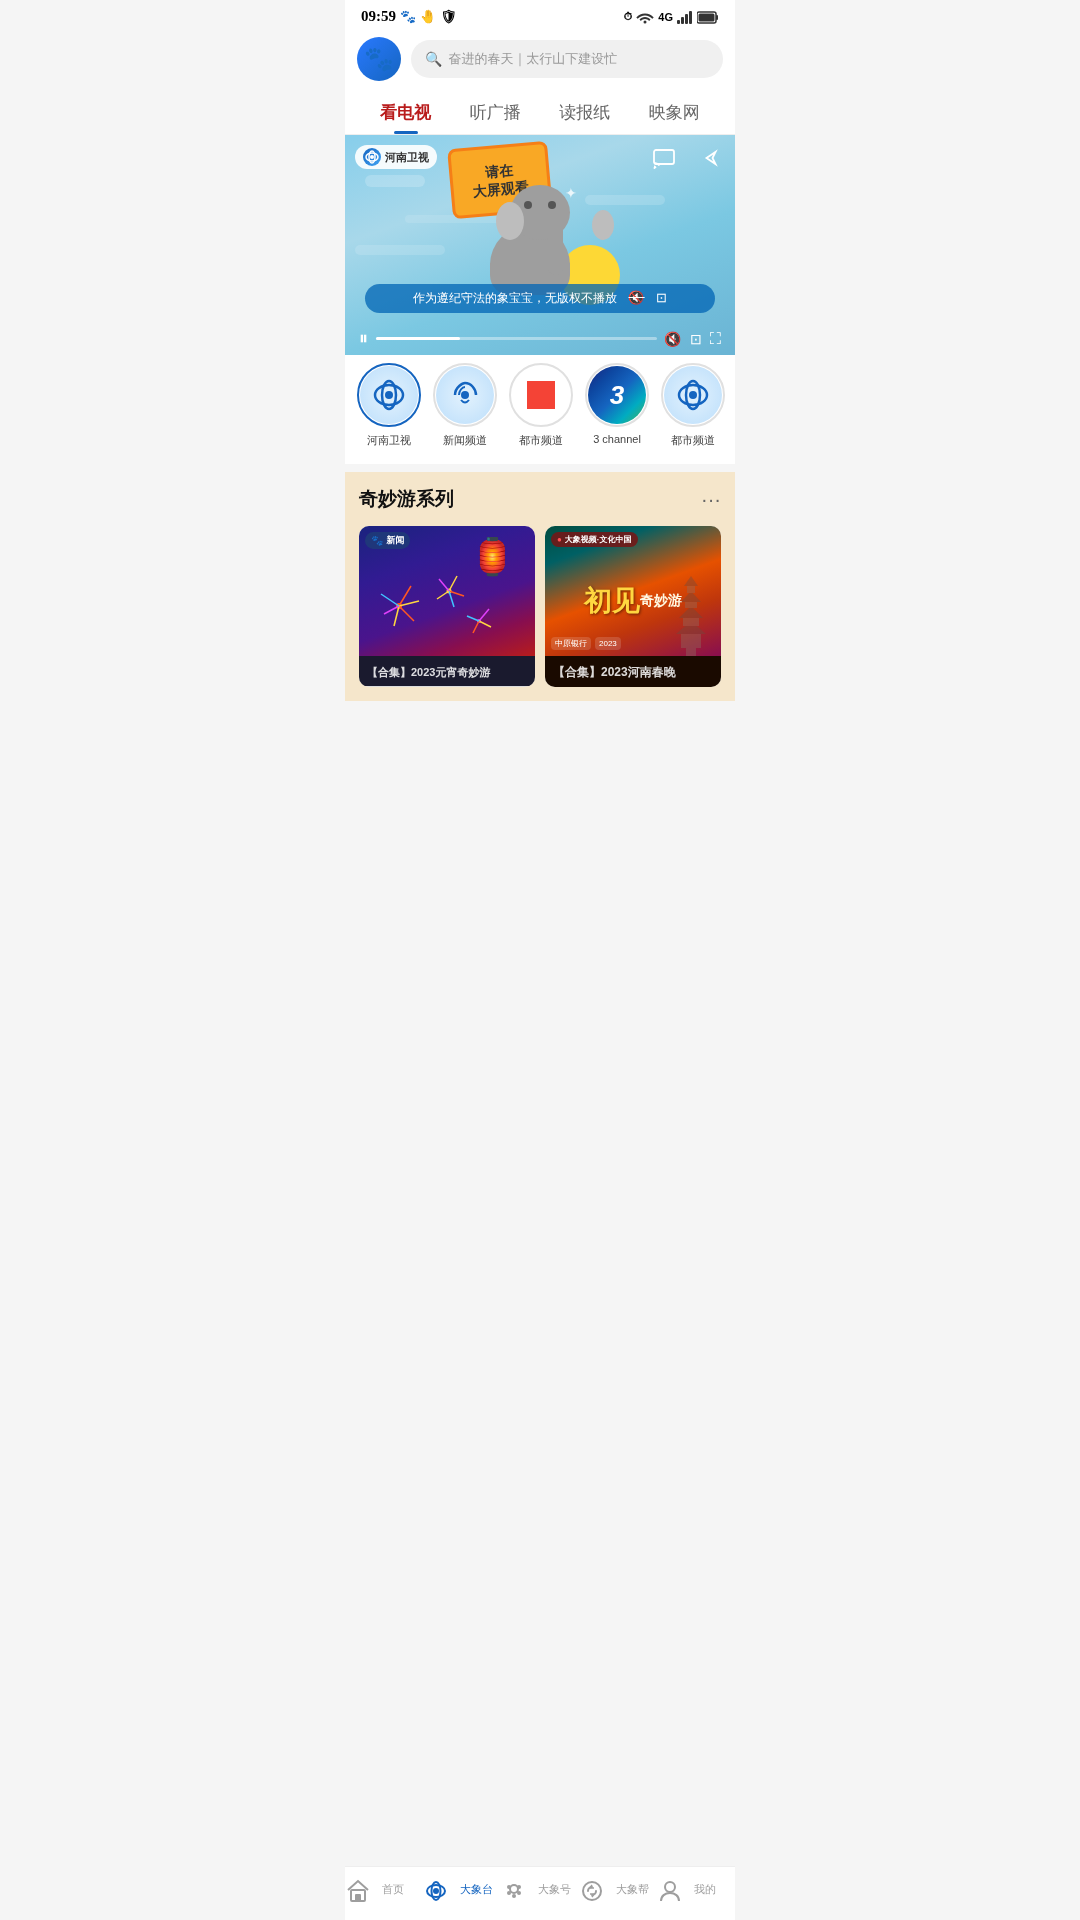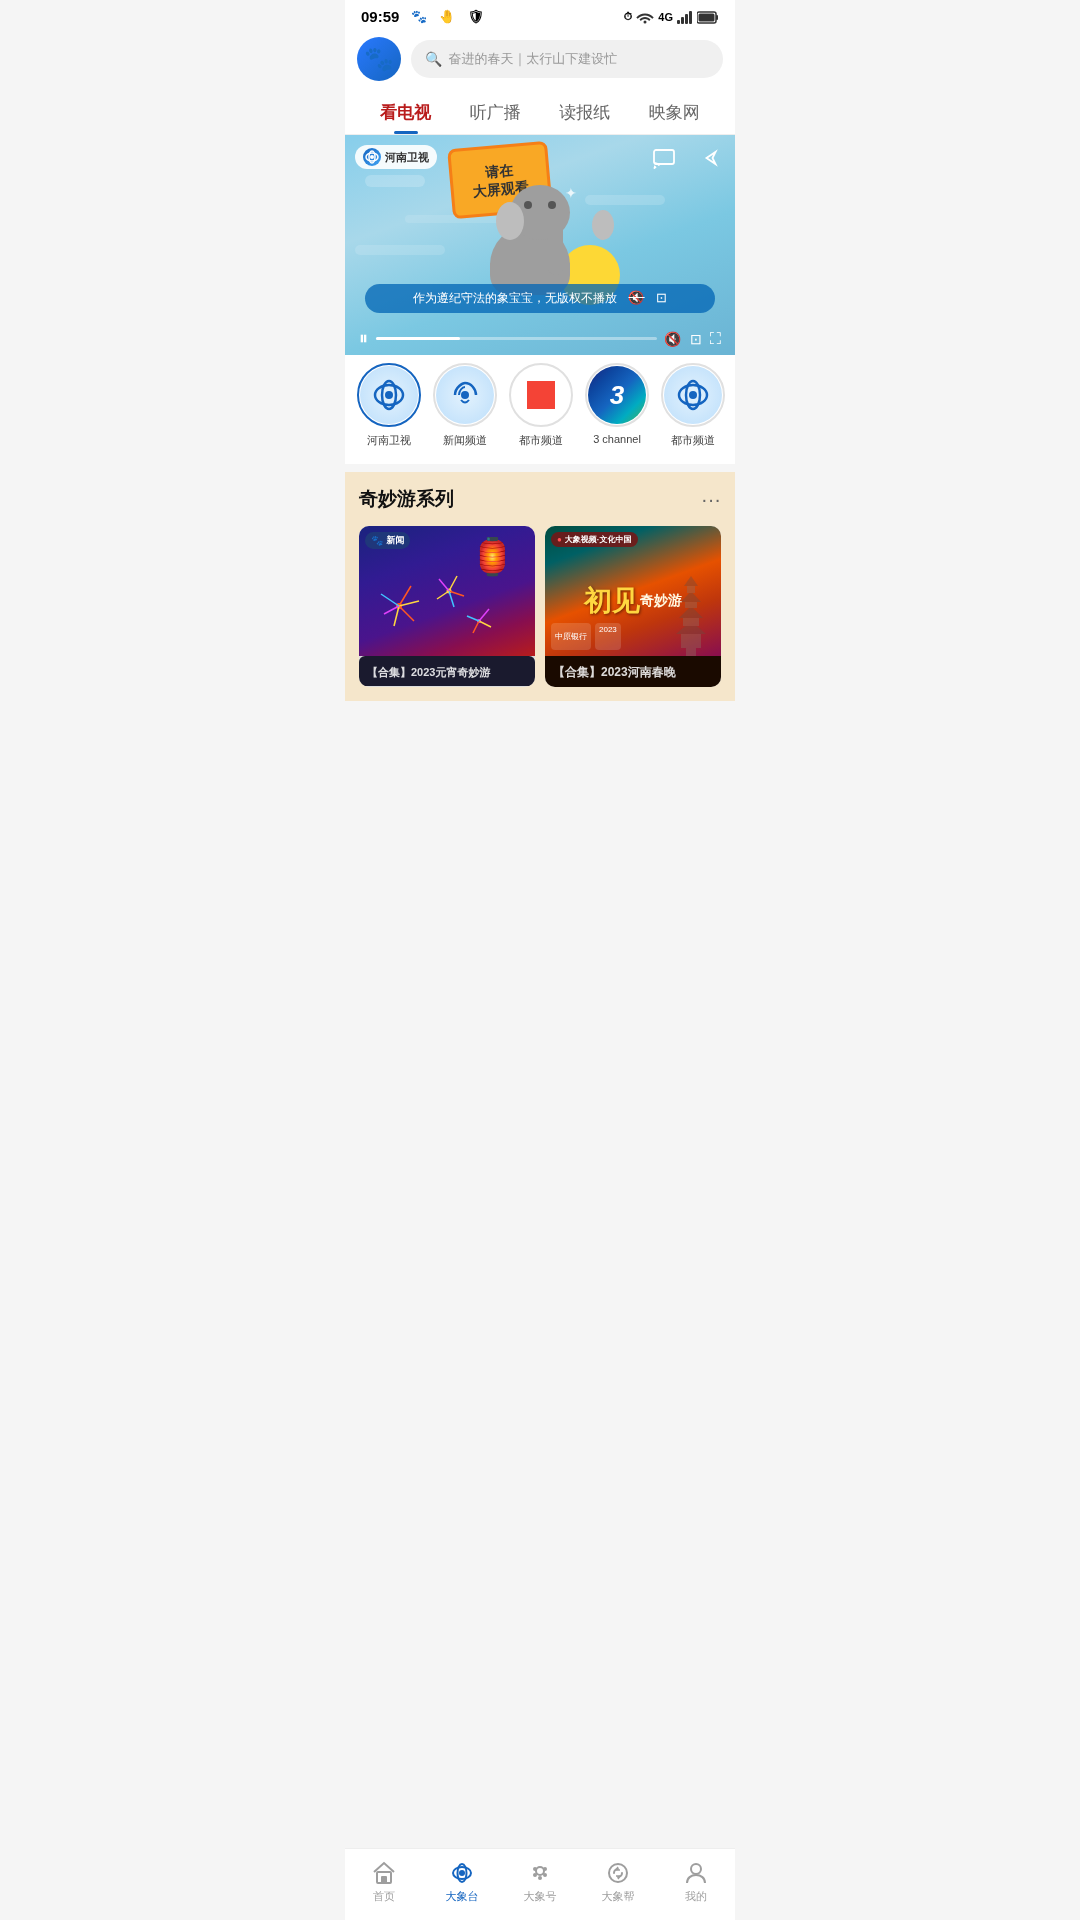--- a/index.html
+++ b/index.html
@@ -17,21 +17,21 @@
     
     .status-bar {
       display: flex;
       justify-content: space-between;
       align-items: center;
       padding: 8px 16px 4px;
       background: #fff;
       font-size: 13px;
       font-weight: 600;
     }
-    .status-left { display: flex; align-items: center; gap: 12px; }
+    .status-left { display: flex; align-items: center; gap: 4px; font-family: Liberation Serif, serif; }
     .status-right { display: flex; align-items: center; gap: 4px; }
     .status-time { font-size: 15px; font-weight: 700; }
     .status-icon { font-size: 13px; }
 
     
     .header {
       display: flex;
       align-items: center;
       padding: 8px 12px;
       background: #fff;
@@ -425,23 +425,23 @@
       transform: translateX(-50%);
       width: 390px;
       display: flex;
       background: #fff;
       border-top: 1px solid #eee;
       padding: 8px 0 16px;
     }
     .bottom-nav-item {
       flex: 1;
       display: flex;
-      flex-direction: column;
-      align-items: center;
-      gap: 3px;
+      flex-direction: row;
+      align-items: center;
+      gap: 11px;
       cursor: pointer;
     }
     .nav-icon {
       font-size: 24px;
       color: #9e9e9e;
     }
     .nav-icon.active-nav { color: #1565c0; }
     .nav-label {
       font-size: 11px;
       color: #9e9e9e;
@@ -719,39 +719,39 @@
               <g transform="translate(110,50)">
                 <circle cx="0" cy="0" r="2" fill="#e040fb"></circle>
                 <line x1="0" y1="0" x2="10" y2="-12" stroke="#e040fb" stroke-width="1.5"></line>
                 <line x1="0" y1="0" x2="12" y2="6" stroke="#ffd740" stroke-width="1.5"></line>
                 <line x1="0" y1="0" x2="-6" y2="12" stroke="#ff5722" stroke-width="1.5"></line>
                 <line x1="0" y1="0" x2="-12" y2="-5" stroke="#40c4ff" stroke-width="1.5"></line>
               </g>
             </svg>
           </div>
         </div>
-        <div style="background:#1a1a2e;padding:6px 8px;border-radius:6px;">
+        <div style="background:#1a1a2e;padding:6px 8px;">
           <span style="font-size:11px;color:rgba(255,255,255,0.85);font-weight:600;">【合集】2023元宵奇妙游</span>
         </div>
       </div>
 
       <div class="recommend-card">
         <div class="recommend-card-img card-img-right">
           <div class="card-logo-badge" style="background:rgba(120,20,20,0.85);">
             <span class="card-logo-icon" style="font-size:8px;color:#ff5252;">●</span>
             <span class="card-logo-text" style="font-size:8px;">大象视频·文化中国</span>
           </div>
 
           <div style="position:absolute;inset:0;display:flex;align-items:center;justify-content:center;flex-direction:row;padding-top:20px;">
             <div style="font-size:28px;font-weight:900;color:#ffd740;text-shadow:1px 1px 3px rgba(0,0,0,0.5);line-height:1;">初见</div>
             <div style="font-size:14px;color:#fff8e1;font-weight:700;">奇妙游</div>
           </div>
 
           <div style="position:absolute;bottom:6px;left:6px;display:flex;gap:4px;">
-            <div style="background:rgba(255,255,255,0.15);border-radius:4px;padding:8px 4px;font-size:8px;color:white;">中原银行</div>
+            <div style="background:rgba(255,255,255,0.15);border-radius:4px;padding:1px 4px;font-size:8px;color:white;">中原银行</div>
             <div style="background:rgba(255,255,255,0.15);border-radius:4px;padding:2px 4px;font-size:8px;color:white;">2023</div>
           </div>
 
           <div style="position:absolute;right:0;bottom:0;opacity:0.4;">
             <svg width="60" height="80" viewBox="0 0 60 80">
               <rect x="25" y="70" width="10" height="10" fill="#8d6e63"></rect>
               <rect x="20" y="58" width="20" height="14" fill="#8d6e63"></rect>
               <polygon points="15,58 30,45 45,58" fill="#6d4c41"></polygon>
               <rect x="22" y="42" width="16" height="8" fill="#8d6e63"></rect>
               <polygon points="18,42 30,30 42,42" fill="#6d4c41"></polygon>

